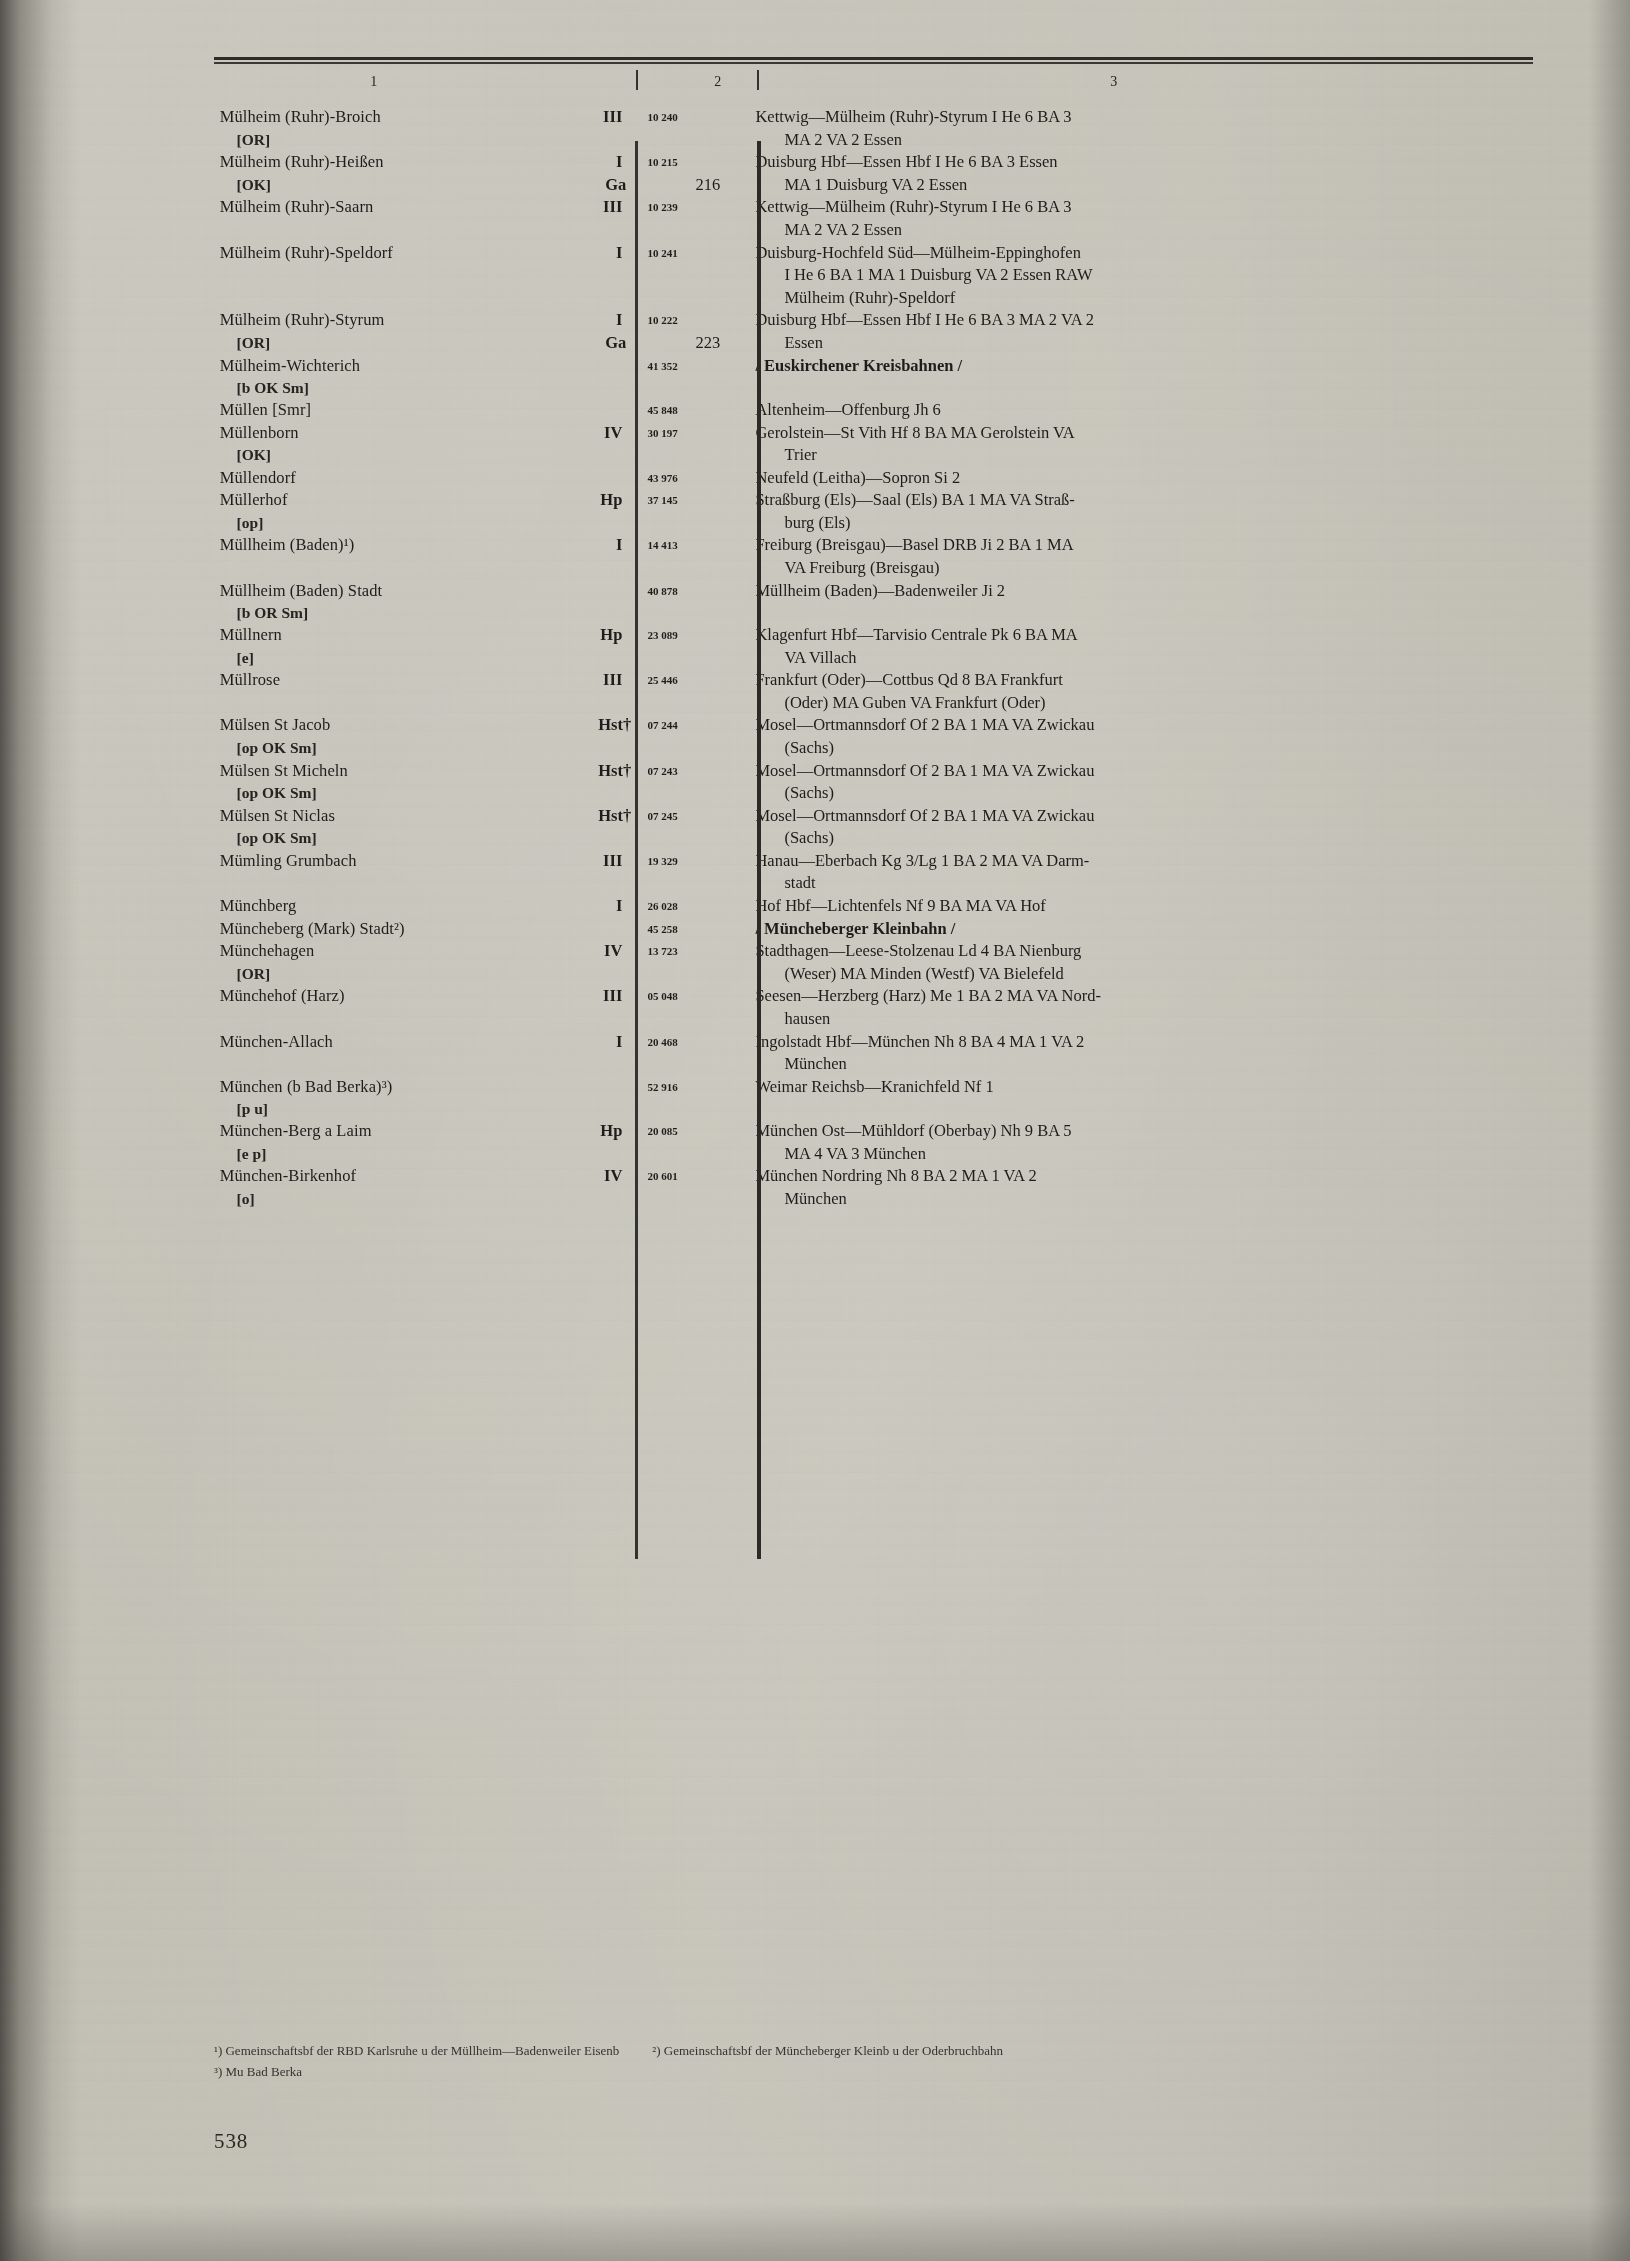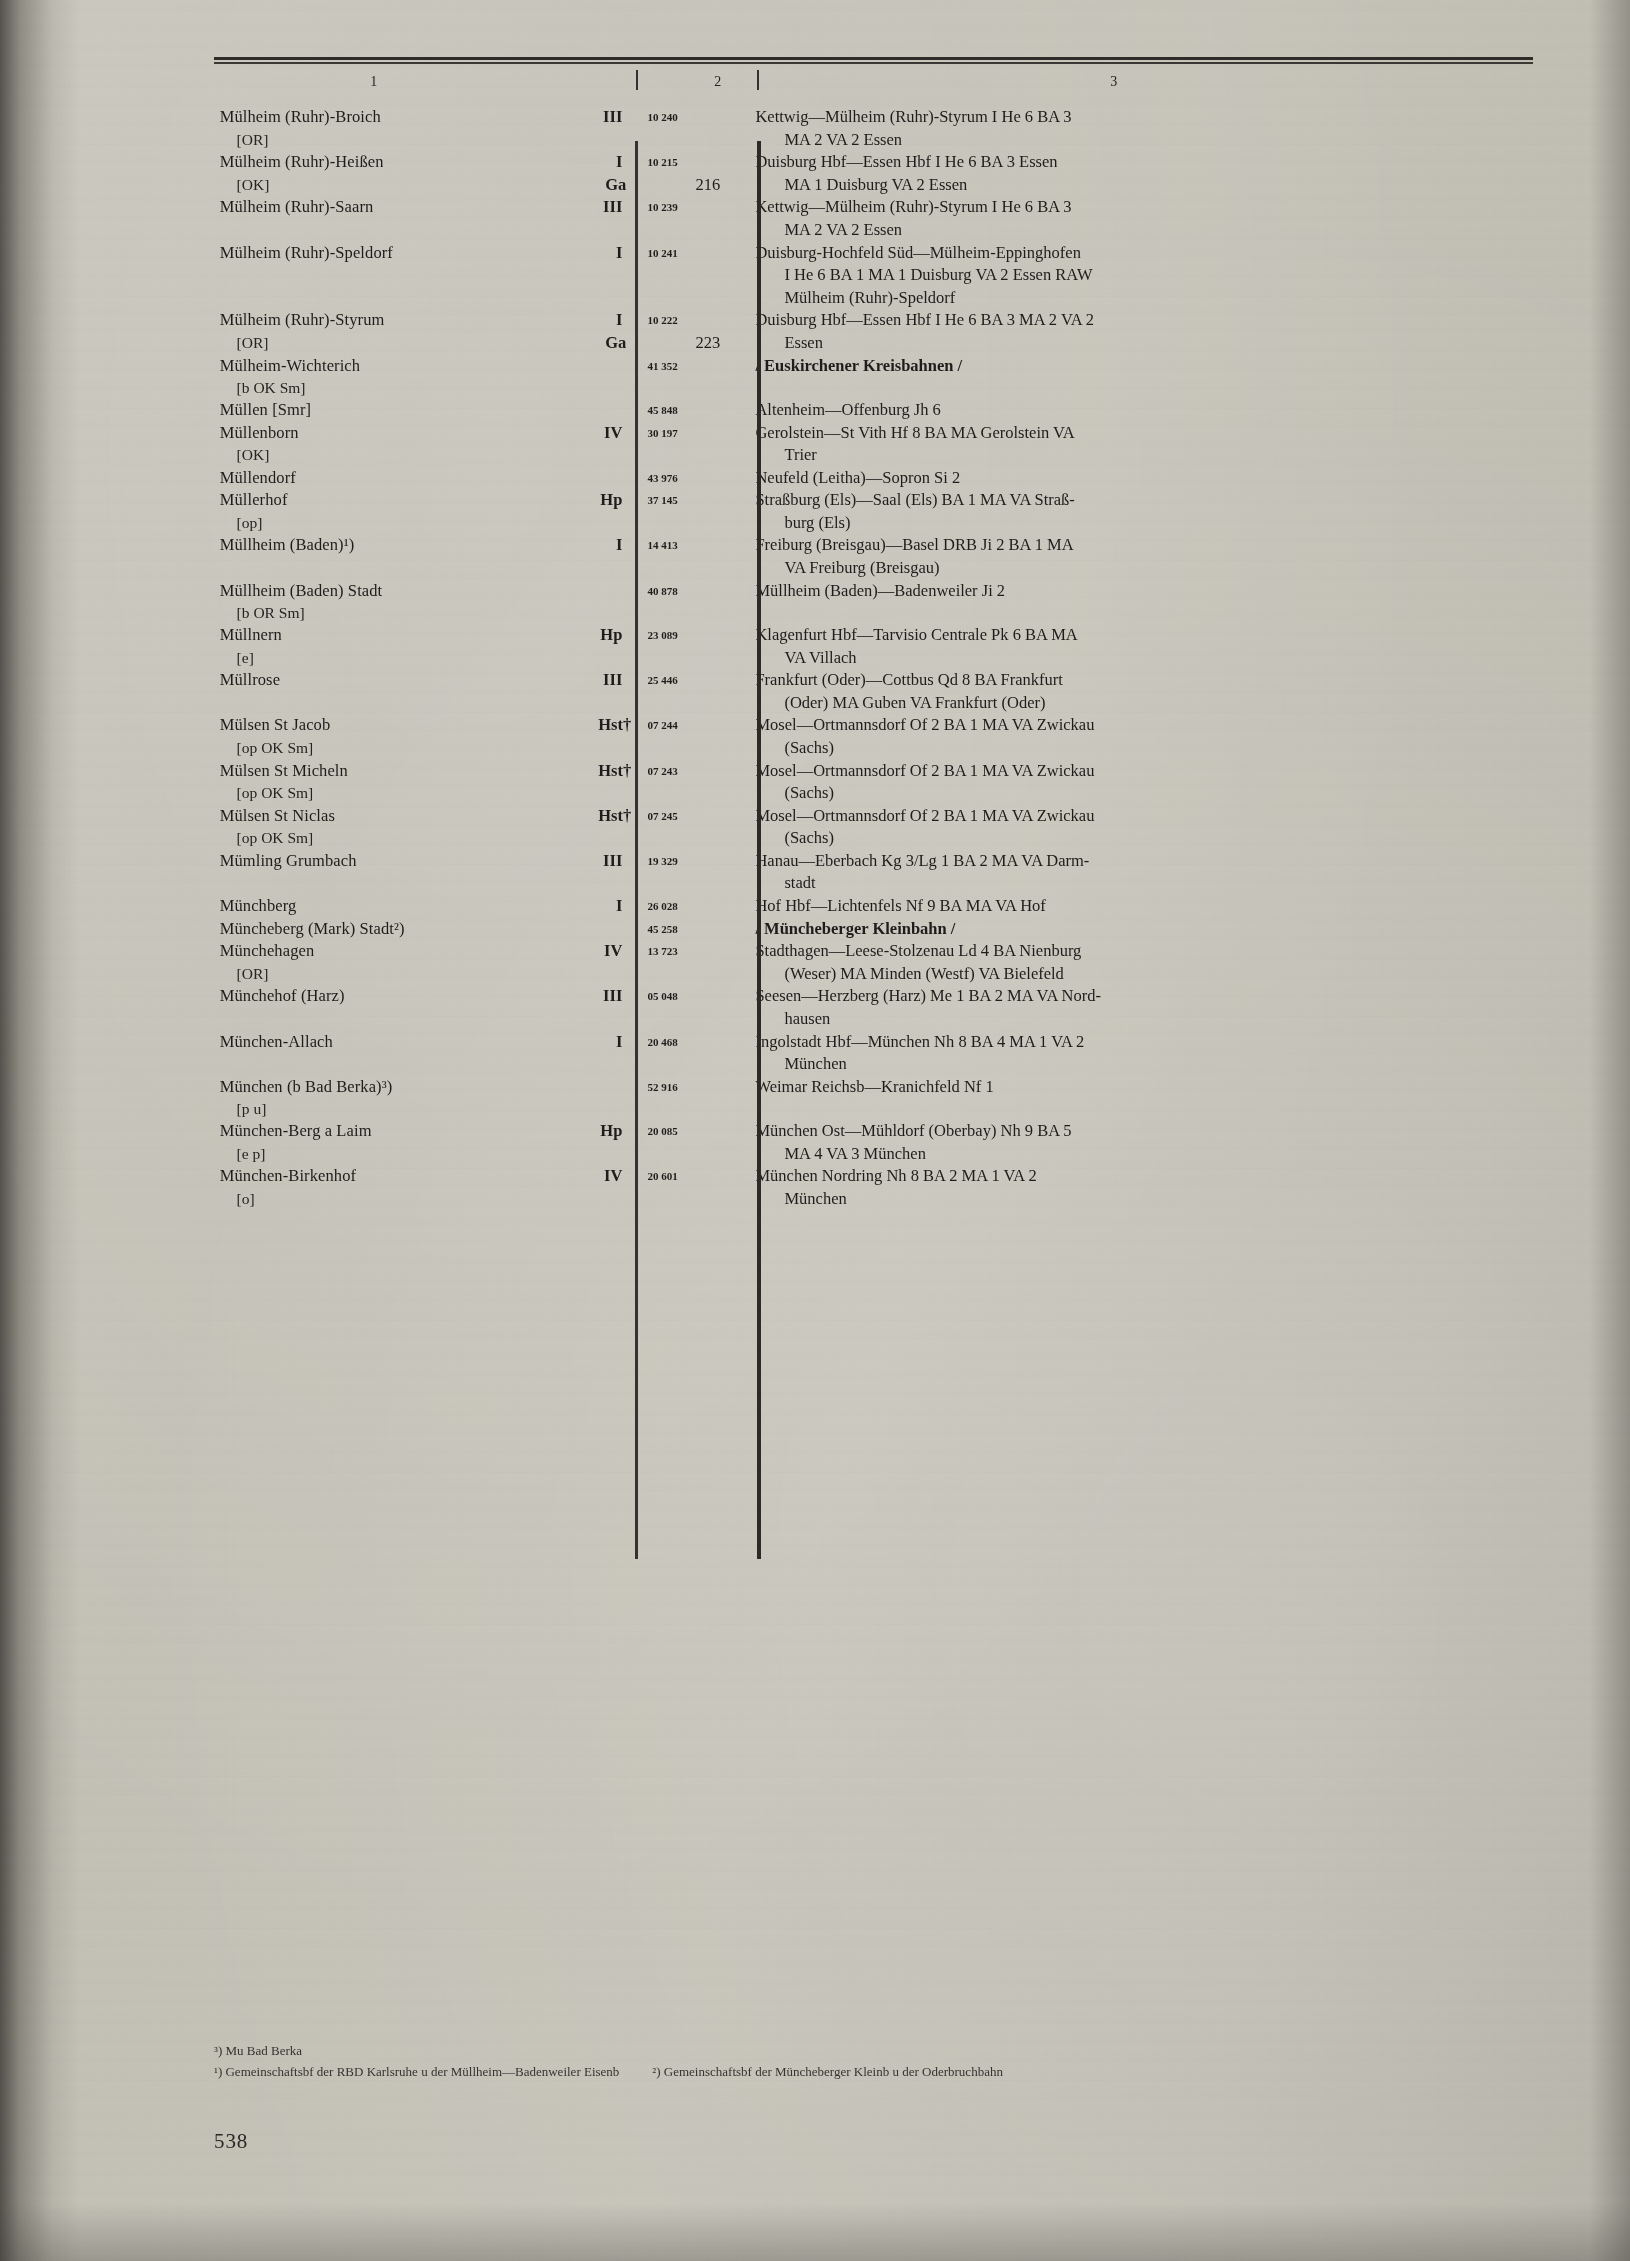--- a/index.html
+++ b/index.html
@@ -145,21 +145,21 @@
     font-family: "Liberation Serif", serif;
     font-weight: normal;
     font-size: 16.5px;
     line-height: 22.6px;
     letter-spacing: 0.1px;
     white-space: nowrap;
     padding-left: 5.7px;
   }
   .sub {
     font-family: "Liberation Serif", serif;
-    font-weight: normal;
+    font-weight: bold;
     font-size: 15.5px;
     line-height: 21.7px;
     padding-left: 22.6px;
     color: #262422;
     white-space: nowrap;
   }
   .cls {
     font-family: "Liberation Serif", serif;
     font-weight: bold;
     font-size: 16.5px;
@@ -597,19 +597,19 @@
             <td class="desc"><span>München  Nordring   Nh 8    BA 2   MA 1   VA 2</span><span class="cont">München</span></td>
           </tr>
         </tbody>
     </table>
   </div>
 
   <div id="vrule-1"></div>
   <div id="vrule-2"></div>
 
   <div id="footnotes">
+    <div class="fn-line"><span>¹) Gemeinschaftsbf der RBD Karlsruhe u der Müllheim—Badenweiler Eisenb</span><span class="sp"></span><span>²) Gemeinschaftsbf der Müncheberger Kleinb u der Oderbruchbahn</span></div>
     <div class="fn-line"><span>³) Mu Bad Berka</span></div>
-    <div class="fn-line"><span>¹) Gemeinschaftsbf der RBD Karlsruhe u der Müllheim—Badenweiler Eisenb</span><span class="sp"></span><span>²) Gemeinschaftsbf der Müncheberger Kleinb u der Oderbruchbahn</span></div>
   </div>
 
   <div id="pageno">538</div>
 </div>
 
 
 </body></html>

